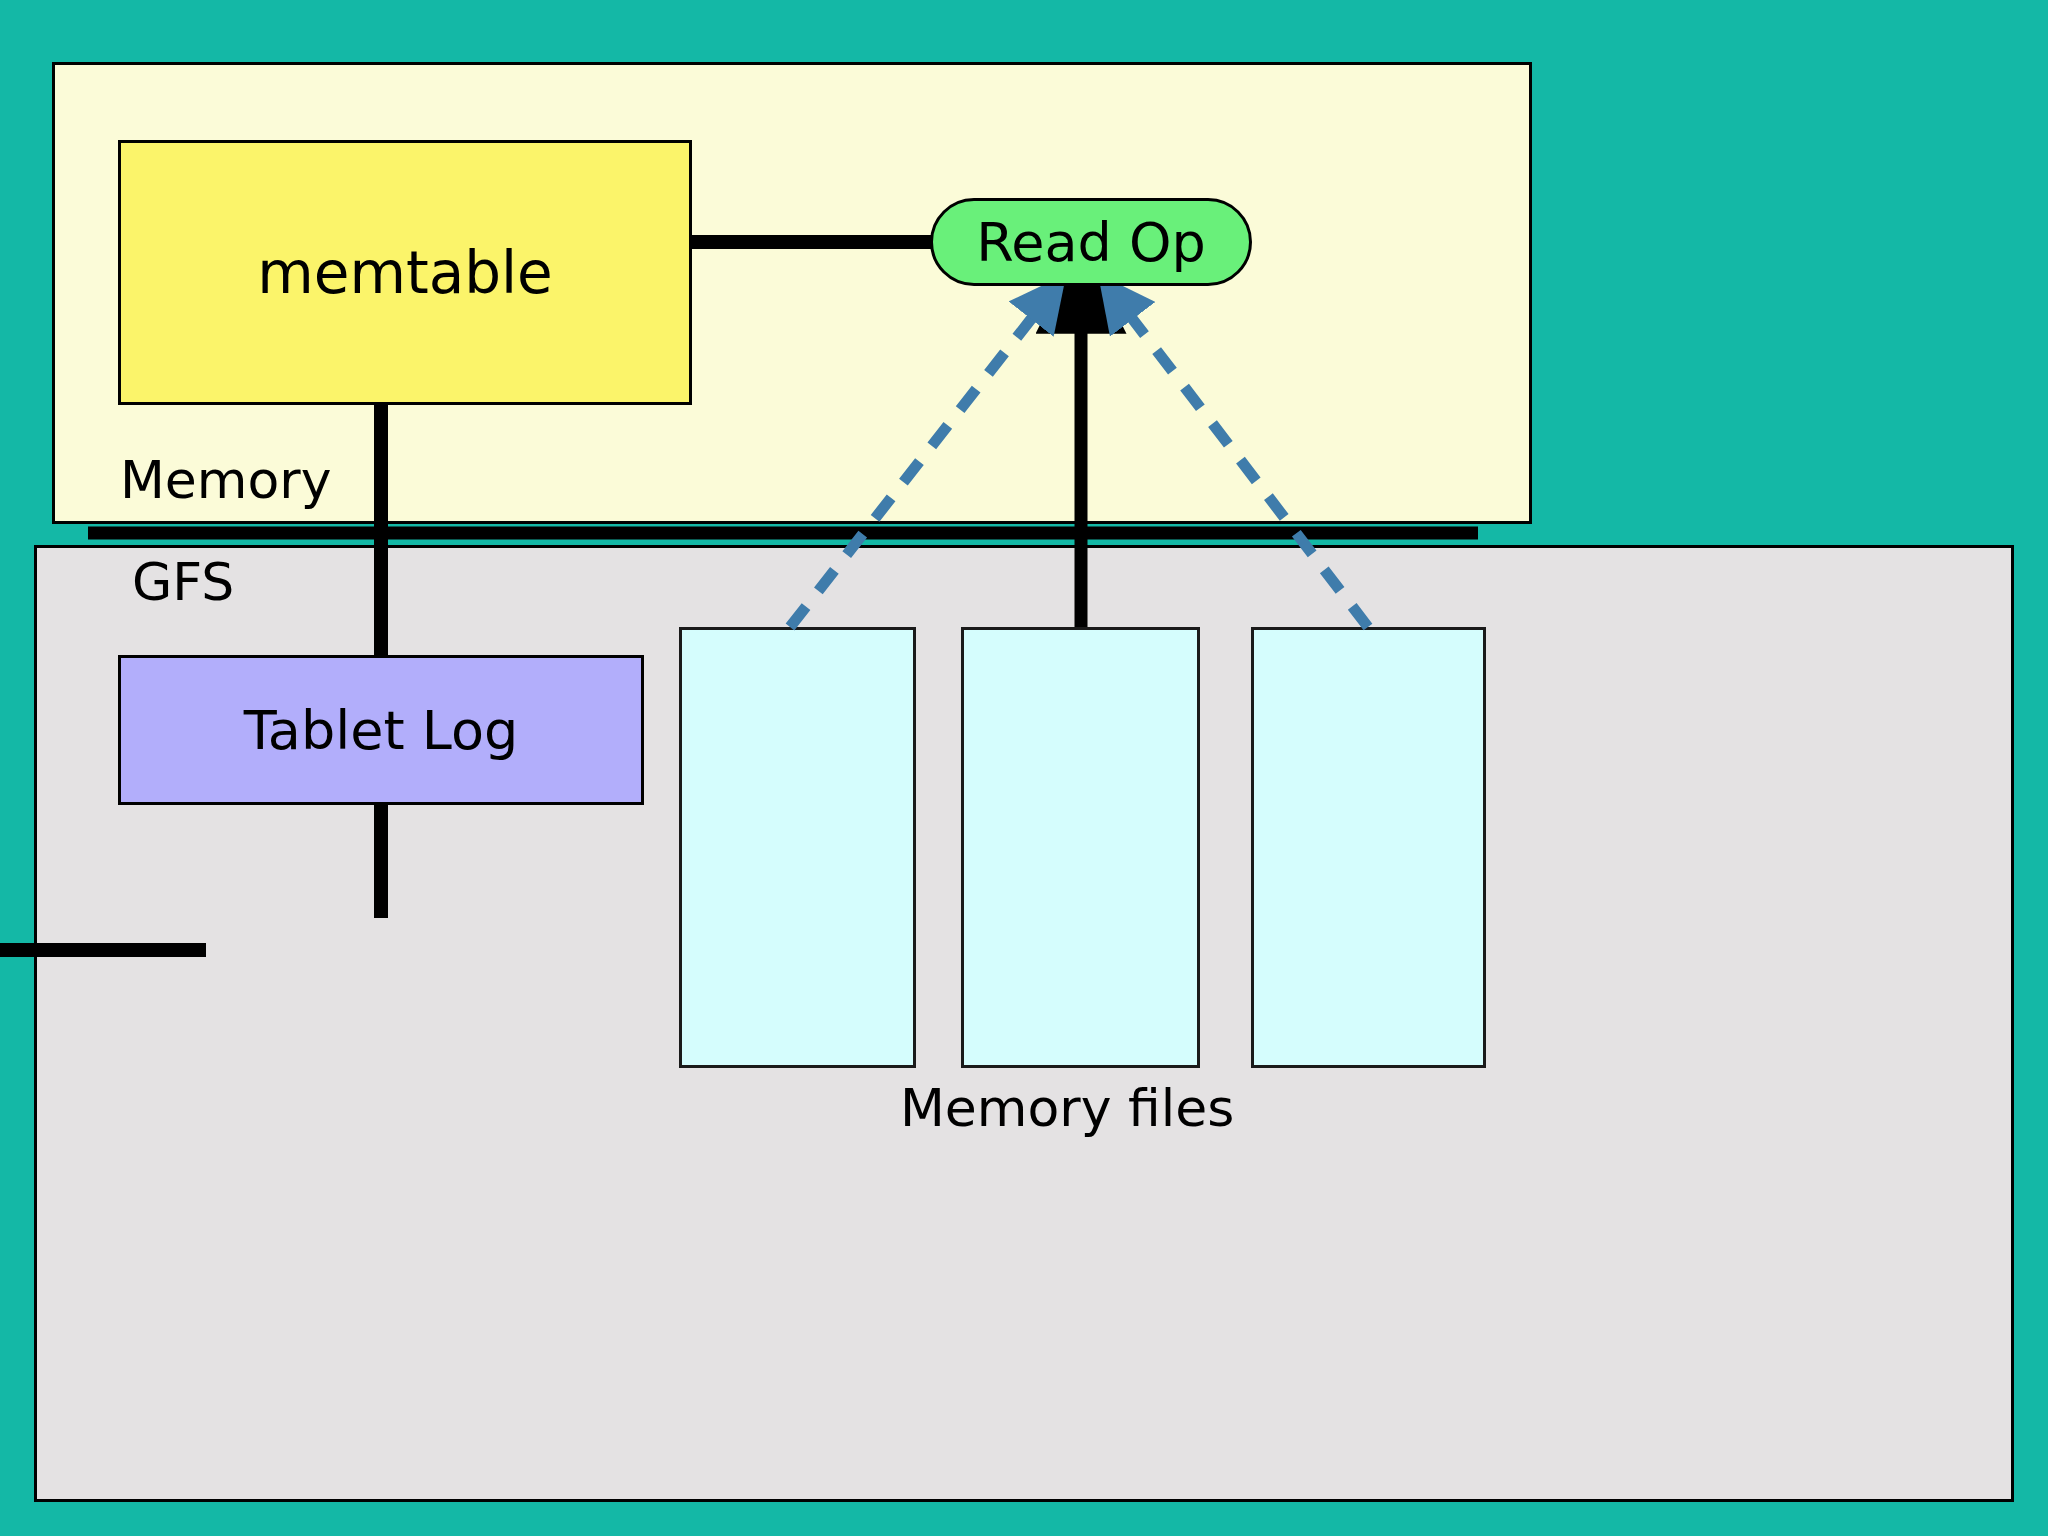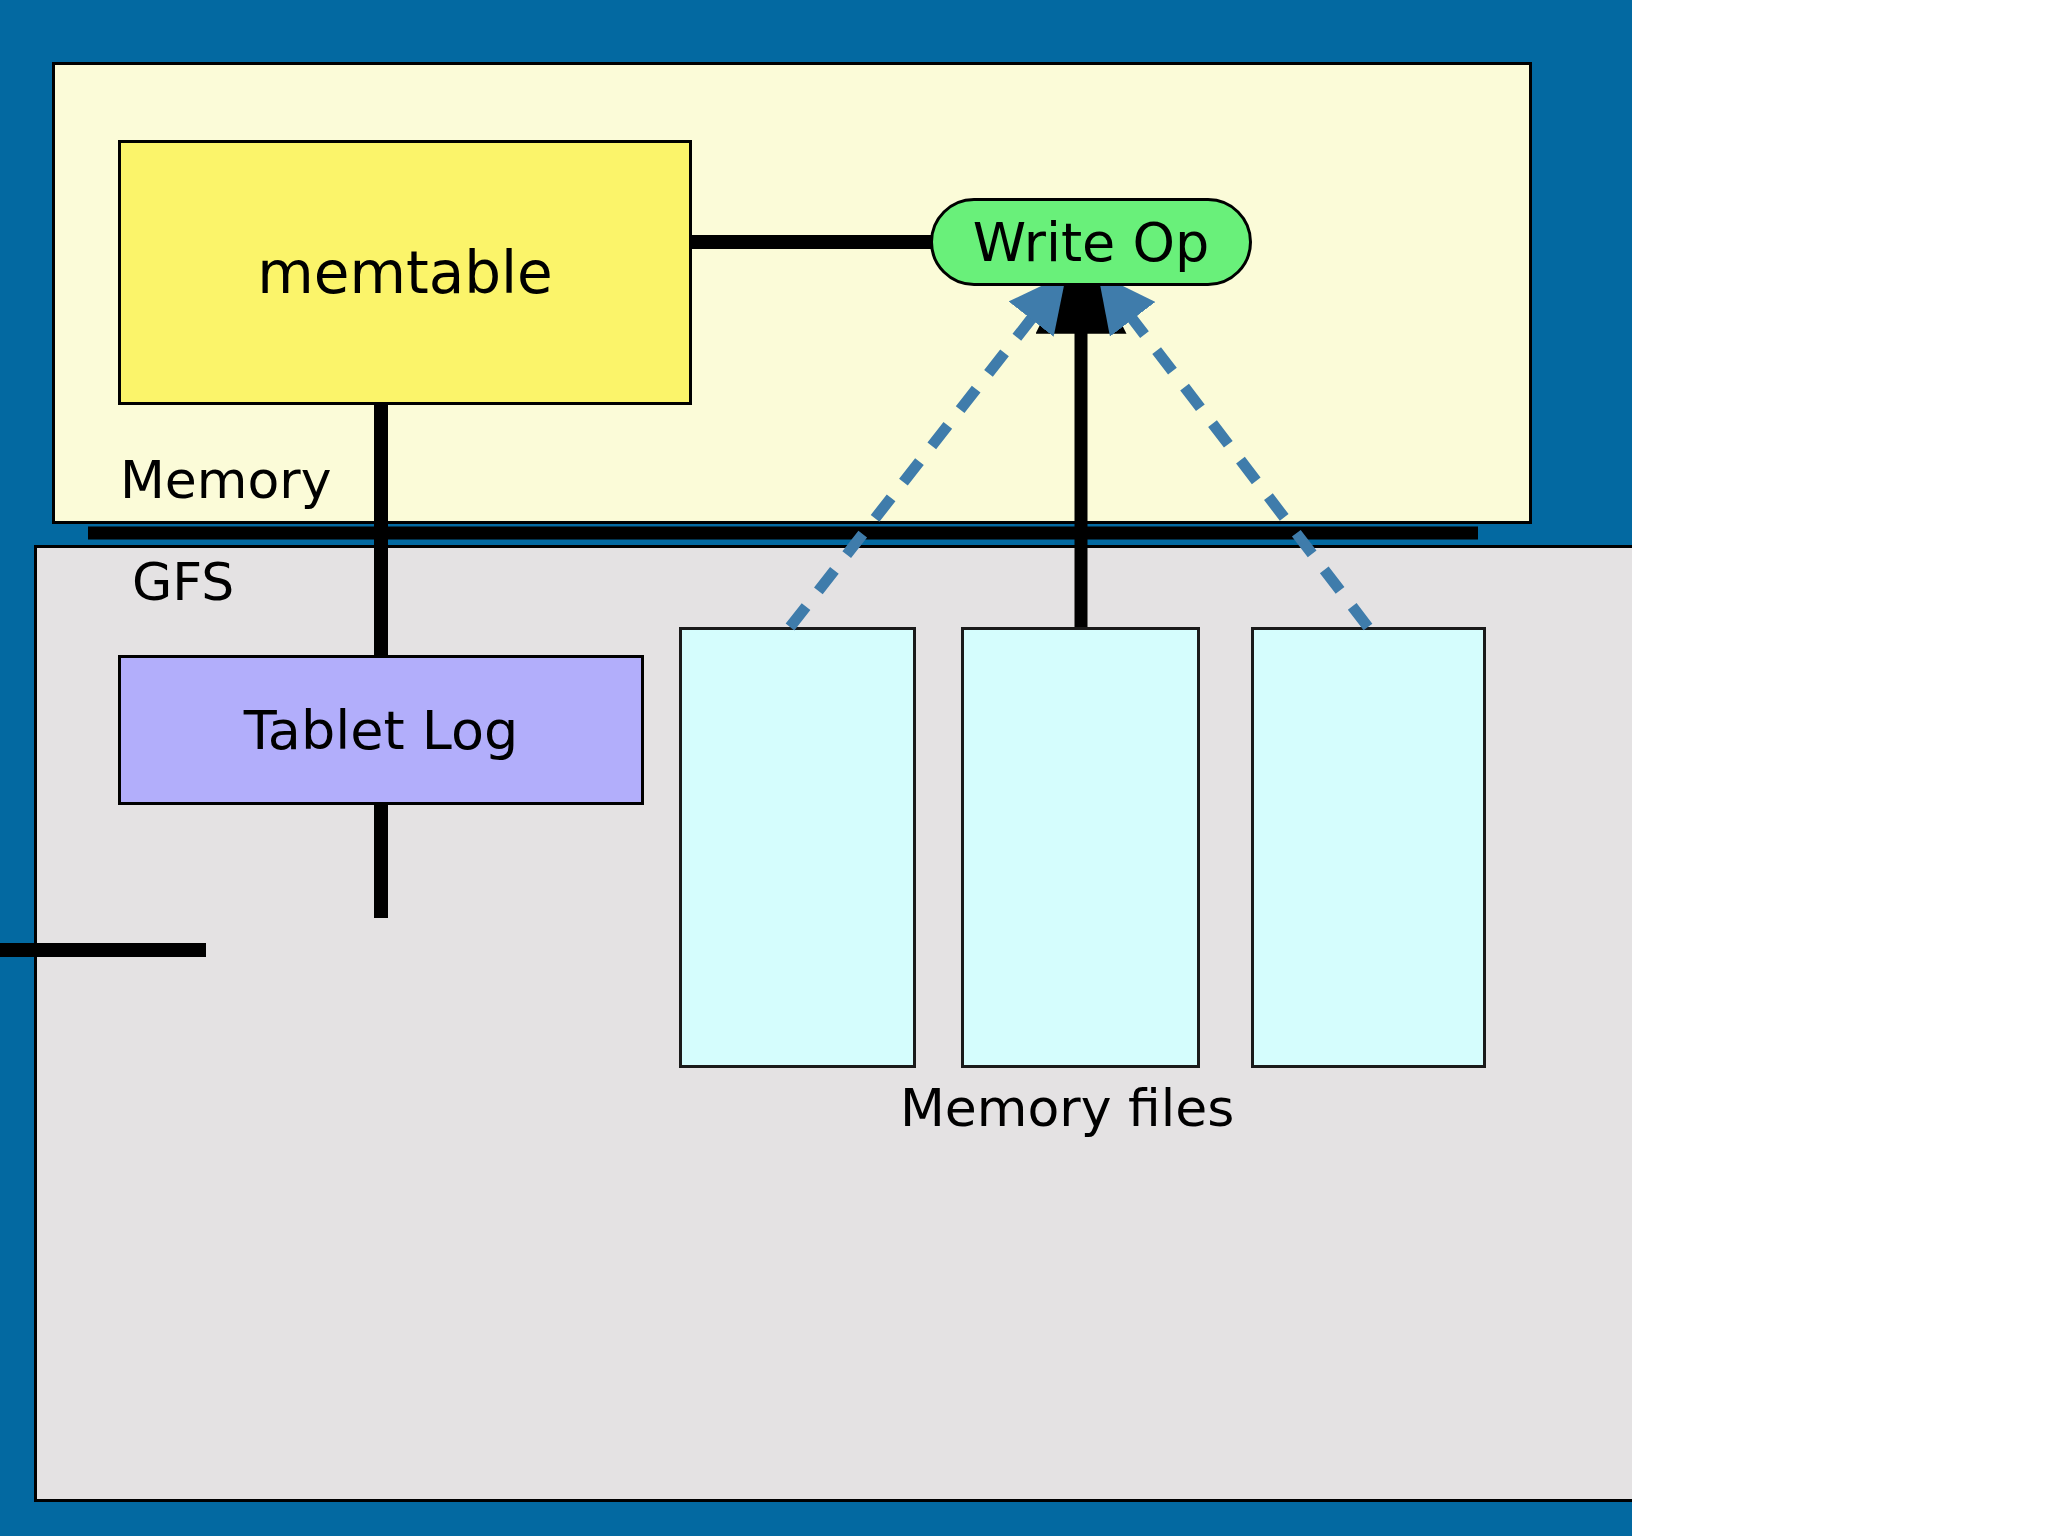--- a/index.html
+++ b/index.html
@@ -2,23 +2,23 @@
 <html><head>
 <meta charset="utf-8">
 <style>
   html, body {
     margin: 0;
     padding: 0;
     background: #ffffff;
   }
   #canvas {
     position: relative;
-    width: 1632px;
+    width: 2048px;
     height: 1536px;
-    background: #0369a1;
+    background: #14b8a6;
     font-family: "DejaVu Sans", sans-serif;
     overflow: hidden;
   }
   .panel {
     position: absolute;
     box-sizing: border-box;
     border: 3px solid #000000;
   }
   #memory-panel {
     left: 52px;
@@ -175,21 +175,21 @@
     <line x1="790" y1="627" x2="1046" y2="300" stroke="#3f7cab" stroke-width="11" stroke-dasharray="26 20" marker-end="url(#arrow-blue)"></line>
 
     <line x1="1368" y1="627" x2="1118" y2="300" stroke="#3f7cab" stroke-width="11" stroke-dasharray="26 20" marker-end="url(#arrow-blue)"></line>
   </svg>
 
   <div id="memtable-box">
     <span class="boxlabel">memtable</span>
   </div>
 
   <div class="pill" id="readop-pill">
-    <span class="pilllabel">Write Op</span>
+    <span class="pilllabel">Read Op</span>
   </div>
 
   <div id="tabletlog-box">
     <span class="boxlabel">Tablet Log</span>
   </div>
 
 
   <div class="zone-label" id="memory-label">Memory</div>
   <div class="zone-label" id="gfs-label">GFS</div>
 

